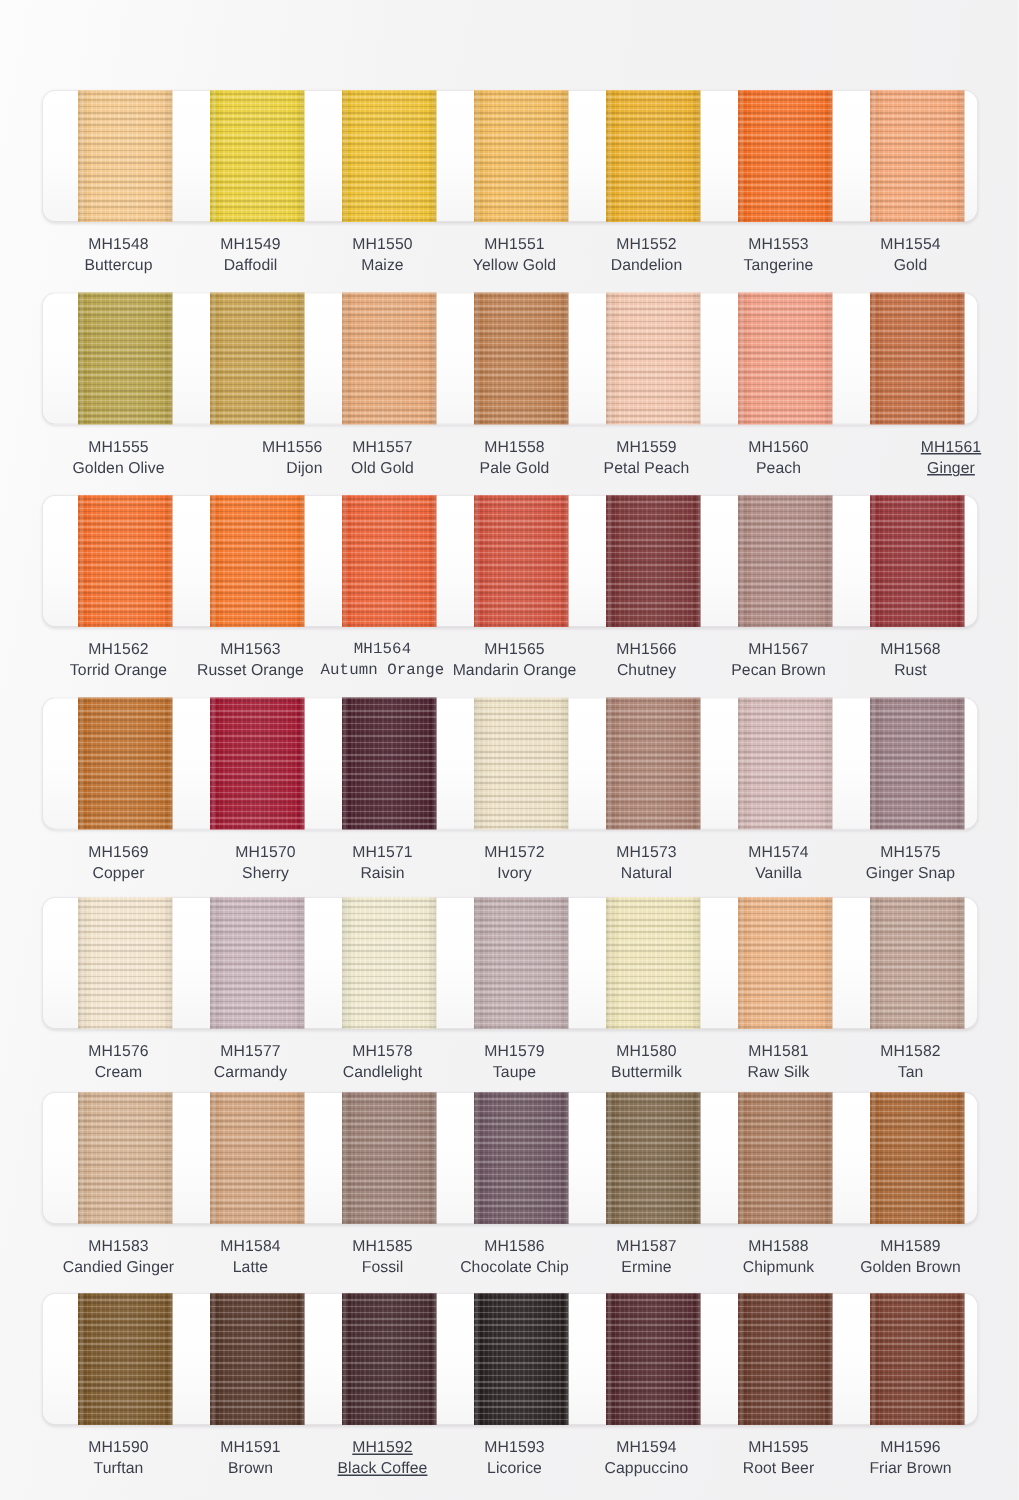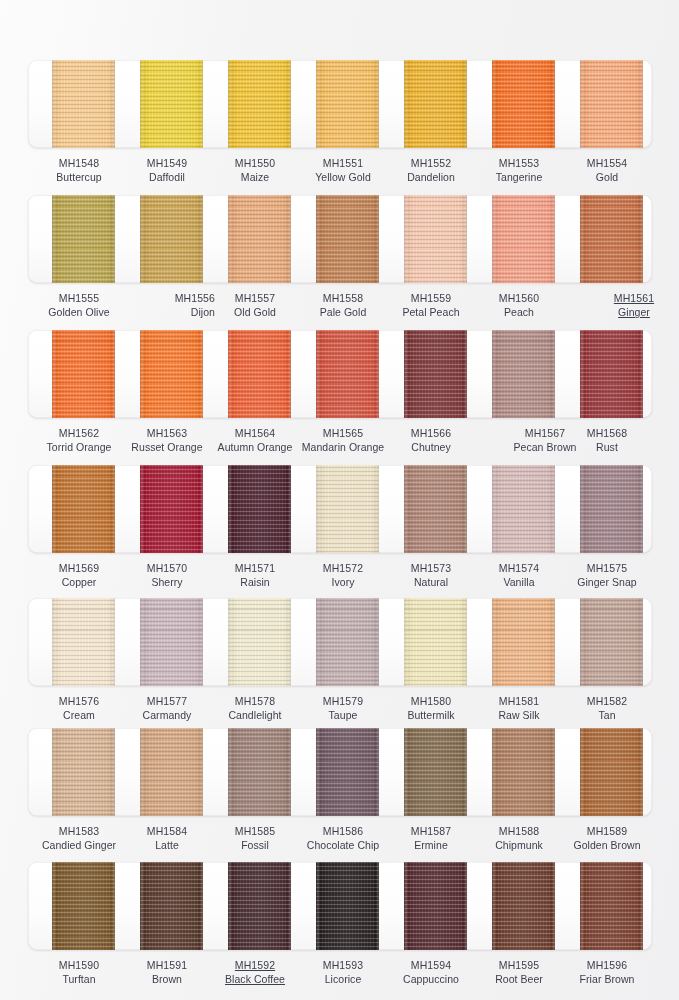--- a/index.html
+++ b/index.html
@@ -356,33 +356,33 @@
       </div>
       <div class="labels" style="top: 96px;">
         <div class="label" style="left: 31px;">
           <span class="code">MH1562</span>
           <span class="name">Torrid Orange</span>
         </div>
         <div class="label" style="left: 119px;">
           <span class="code">MH1563</span>
           <span class="name">Russet Orange</span>
         </div>
-        <div class="label" style="left: 207px;">
+        <div class="label" style="left: 207px; font-family: Liberation Mono, monospace;">
           <span class="code">MH1564</span>
           <span class="name">Autumn Orange</span>
         </div>
         <div class="label" style="left: 295px;">
           <span class="code">MH1565</span>
           <span class="name">Mandarin Orange</span>
         </div>
         <div class="label" style="left: 383px;">
           <span class="code">MH1566</span>
           <span class="name">Chutney</span>
         </div>
-        <div class="label" style="left: 497px;">
+        <div class="label" style="left: 471px;">
           <span class="code">MH1567</span>
           <span class="name">Pecan Brown</span>
         </div>
         <div class="label" style="left: 559px;">
           <span class="code">MH1568</span>
           <span class="name">Rust</span>
         </div>
       </div>
     </div>
     <div class="row" style="top: 465px;">
@@ -429,21 +429,21 @@
           <div class="warp"></div>
           <div class="selvage-l"></div>
           <div class="selvage-r"></div>
         </div>
       </div>
       <div class="labels" style="top: 96px;">
         <div class="label" style="left: 31px;">
           <span class="code">MH1569</span>
           <span class="name">Copper</span>
         </div>
-        <div class="label" style="left: 119px;">
+        <div class="label" style="left: 129px;">
           <span class="code">MH1570</span>
           <span class="name">Sherry</span>
         </div>
         <div class="label" style="left: 207px;">
           <span class="code">MH1571</span>
           <span class="name">Raisin</span>
         </div>
         <div class="label" style="left: 295px;">
           <span class="code">MH1572</span>
           <span class="name">Ivory</span>

